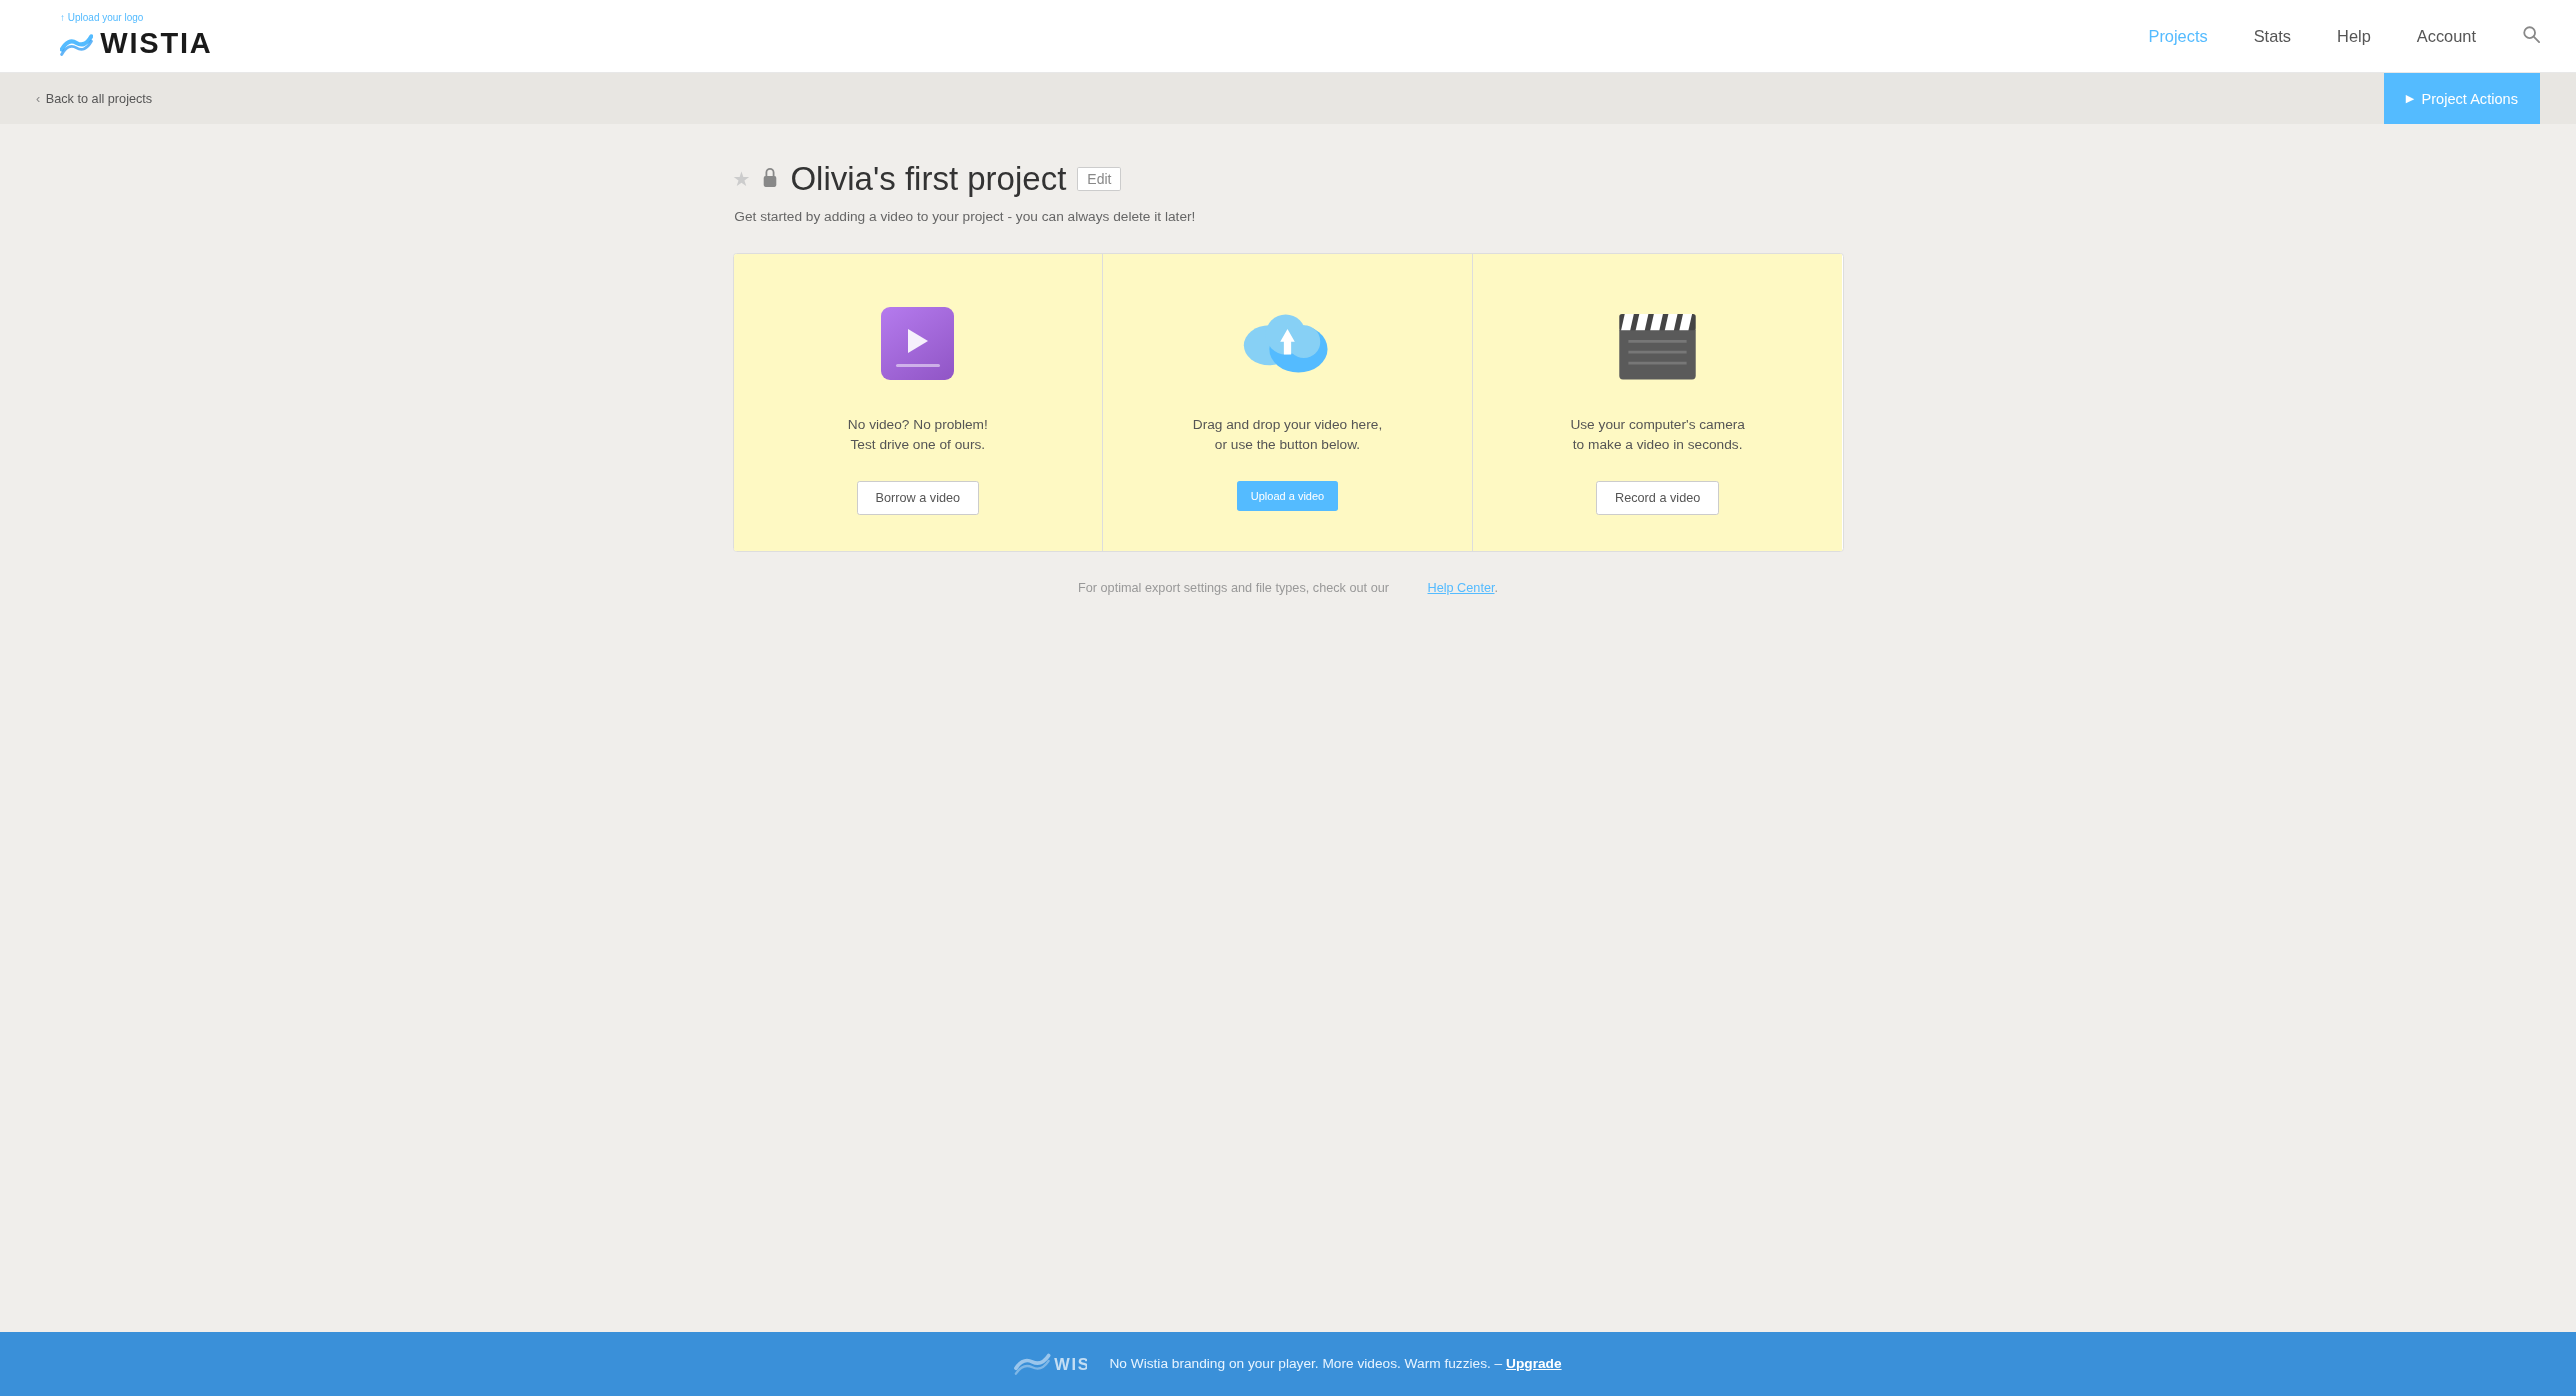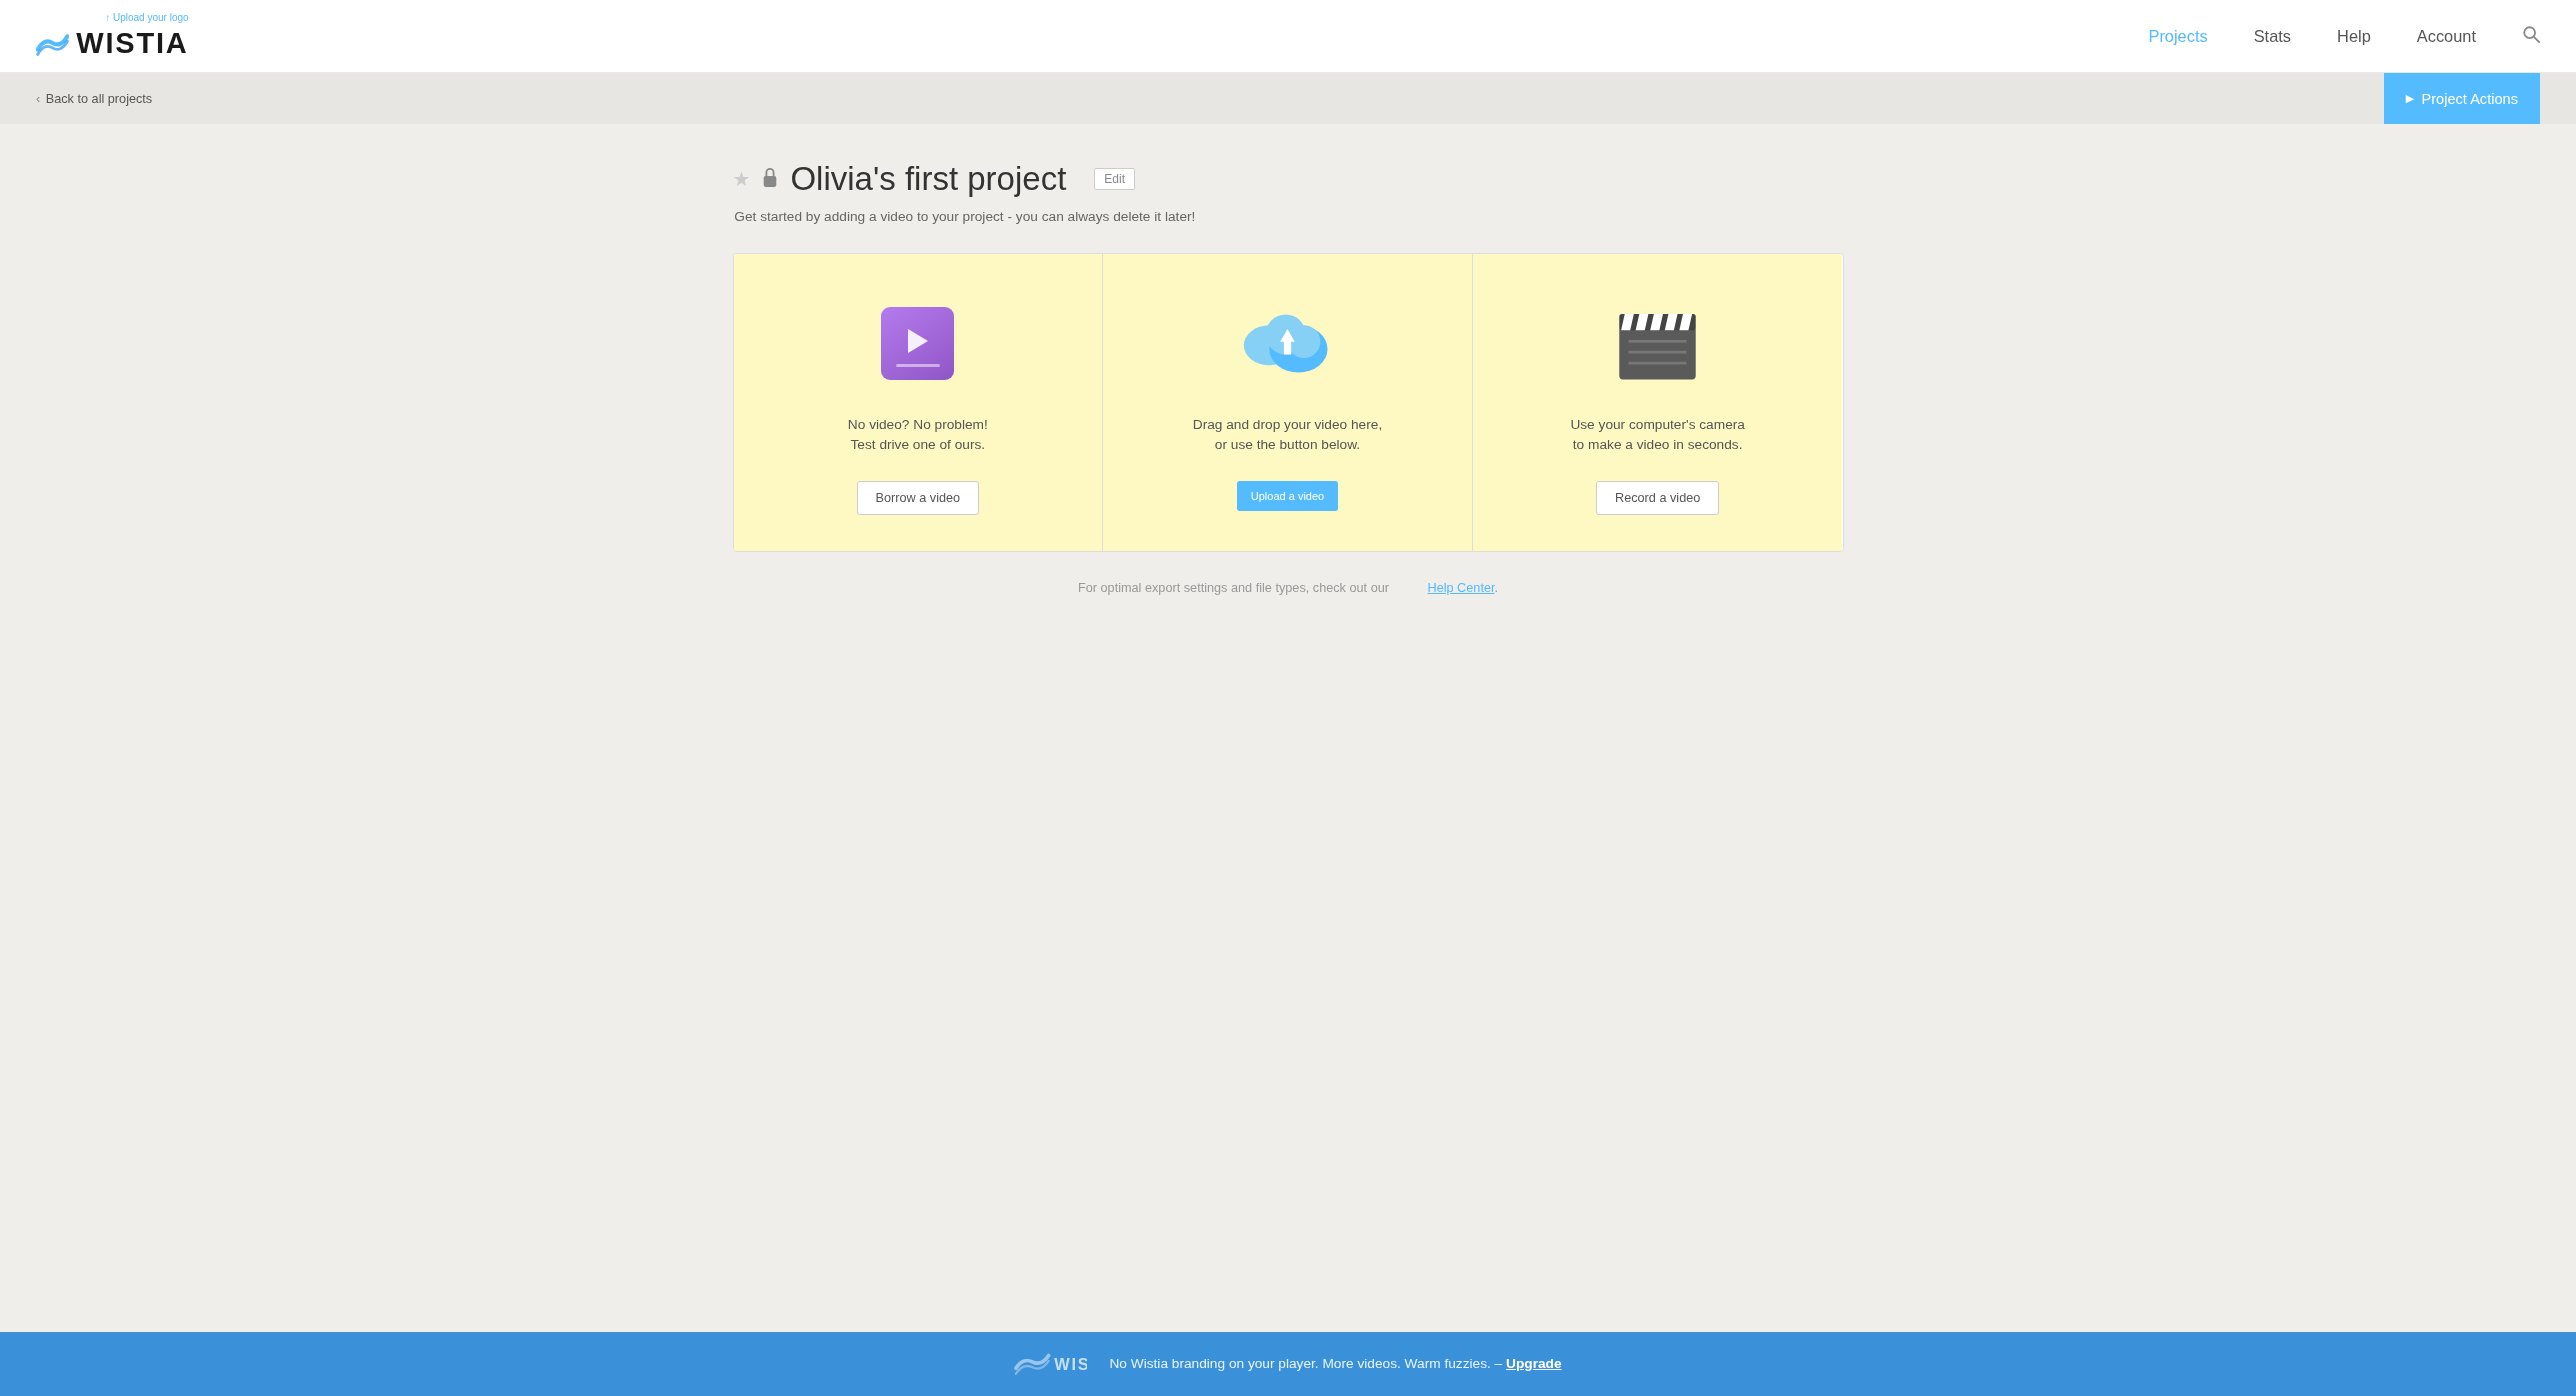--- a/index.html
+++ b/index.html
@@ -1,20 +1,20 @@
 <!DOCTYPE html>
 <html style="font-size:14.6px"><head>
   <meta charset="utf-8">
   <style>
     * { margin: 0; padding: 0; box-sizing: border-box; }
     body { font-family: -apple-system, BlinkMacSystemFont, 'Segoe UI', Helvetica, Arial, sans-serif; background: #f0eeeb; min-height: 100vh; display: flex; flex-direction: column; }
 
     
     .header { background: #fff; border-bottom: 0.9px solid #e8e8e8; padding: 0 36px; display: flex; align-items: center; justify-content: space-between; height: 73px; }
-    .header-left { display: flex; flex-direction: column; align-items: flex-end; }
+    .header-left { display: flex; flex-direction: column; align-items: flex-start; margin-left: 24px; }
     .upload-logo-link { font-size: 10px; color: #54bbff; text-decoration: none; margin-bottom: 3.6px; }
     .logo { display: flex; align-items: center; gap: 7.3px; }
     .logo-icon { width: 33px; height: 25.5px; }
     .logo-text { font-size: 29px; font-weight: 800; color: #1a1a1a; letter-spacing: 1.8px; }
     .header-nav { display: flex; align-items: center; gap: 46px; }
     .nav-link { font-size: 16.4px; color: #555; text-decoration: none; cursor: pointer; }
     .nav-link.active { color: #54bbff; }
     .search-icon-btn { background: none; border: none; cursor: pointer; color: #888; font-size: 18px; }
 
     
@@ -25,21 +25,21 @@
     .project-actions-btn .play-triangle { font-size: 11px; }
 
     
     .main-content { flex: 1; padding: 36px 36px 55px; max-width: 1183px; margin: 0 auto; width: 100%; }
 
     
     .project-title-row { display: flex; align-items: center; gap: 11px; margin-bottom: 11px; }
     .star-icon { font-size: 20px; color: #ccc; cursor: pointer; }
     .lock-icon { font-size: 18px; color: #888; }
     .project-title { font-size: 33px; font-weight: 400; color: #333; }
-    .edit-btn { font-size: 12px; color: #888; border: 0.9px solid #ccc; background: #fff; padding: 2.7px 9px; cursor: pointer; border-radius: 1.8px; margin-left: 17px; }
+    .edit-btn { font-size: 14px; color: #888; border: 0.9px solid #ccc; background: #fff; padding: 2.7px 9px; cursor: pointer; border-radius: 1.8px; margin-left: 0; }
     .project-subtitle { font-size: 13.7px; color: #666; margin-bottom: 29px; margin-left: 1.8px; }
 
     
     .cards-row { display: grid; grid-template-columns: 1fr 1fr 1fr; gap: 0; background: #fff; border: 0.9px solid #ddd; border-radius: 3.6px; overflow: hidden; margin-bottom: 29px; }
     .card { padding: 44px 29px 36px; display: flex; flex-direction: column; align-items: center; text-align: center; border-right: 0.9px solid #ddd; background: #fef9c3; }
     .card:last-child { border-right: none; }
     .card-icon { margin-bottom: 25.5px; height: 91px; display: flex; align-items: center; justify-content: center; }
     .card-text { font-size: 13.7px; color: #555; line-height: 1.5; margin-bottom: 25.5px; }
     .card-btn { border: 0.9px solid #ccc; background: #fff; color: #555; padding: 9px 18px; font-size: 12.7px; cursor: pointer; border-radius: 2.7px; }
     .card-btn-primary { border: none; background: #54bbff; color: #fff; padding: 9px 14px; font-size: 11px; cursor: pointer; border-radius: 2.7px; }

